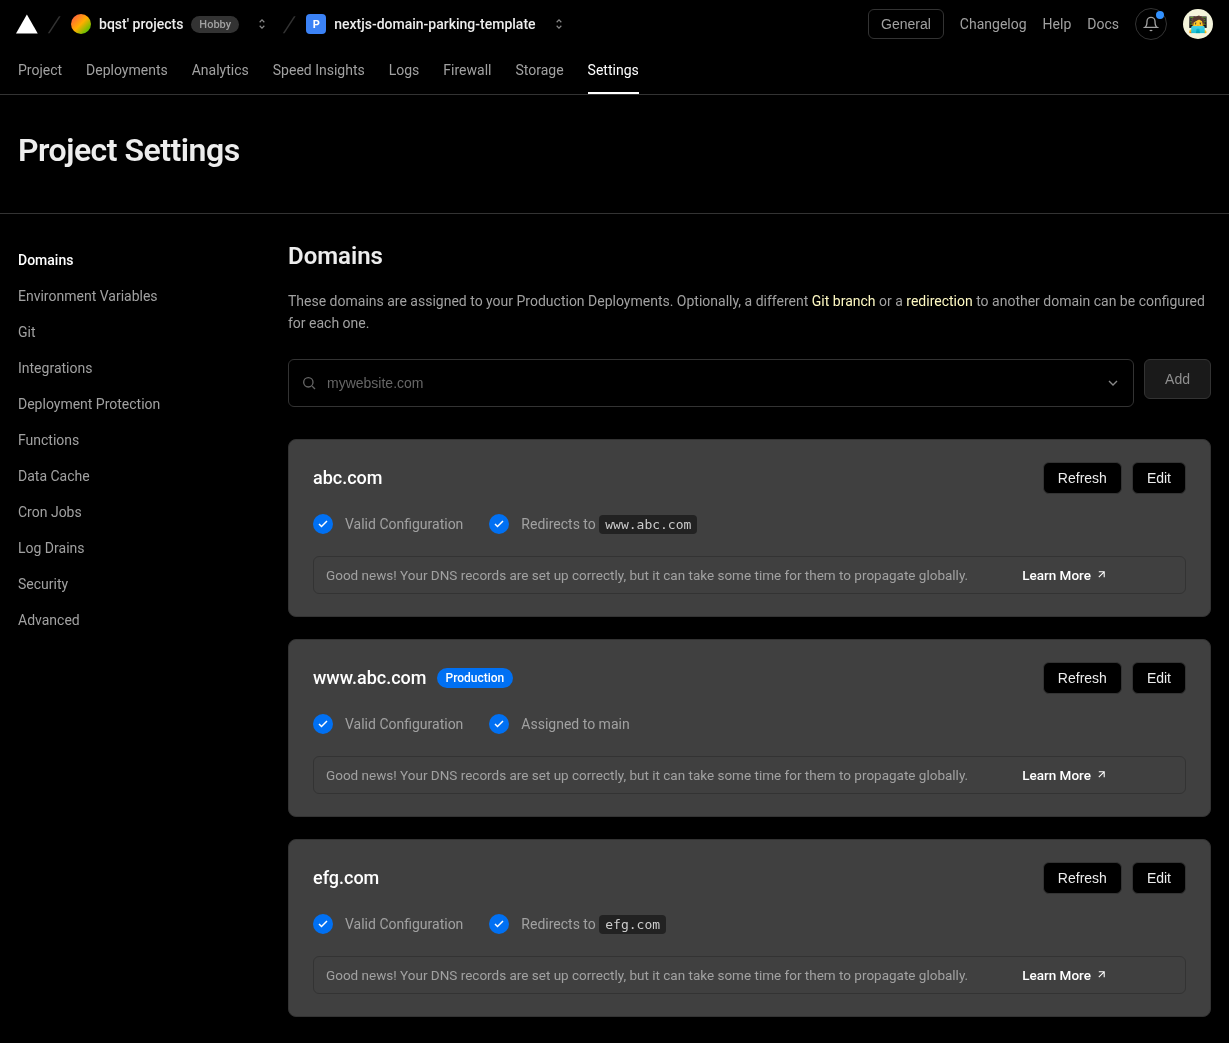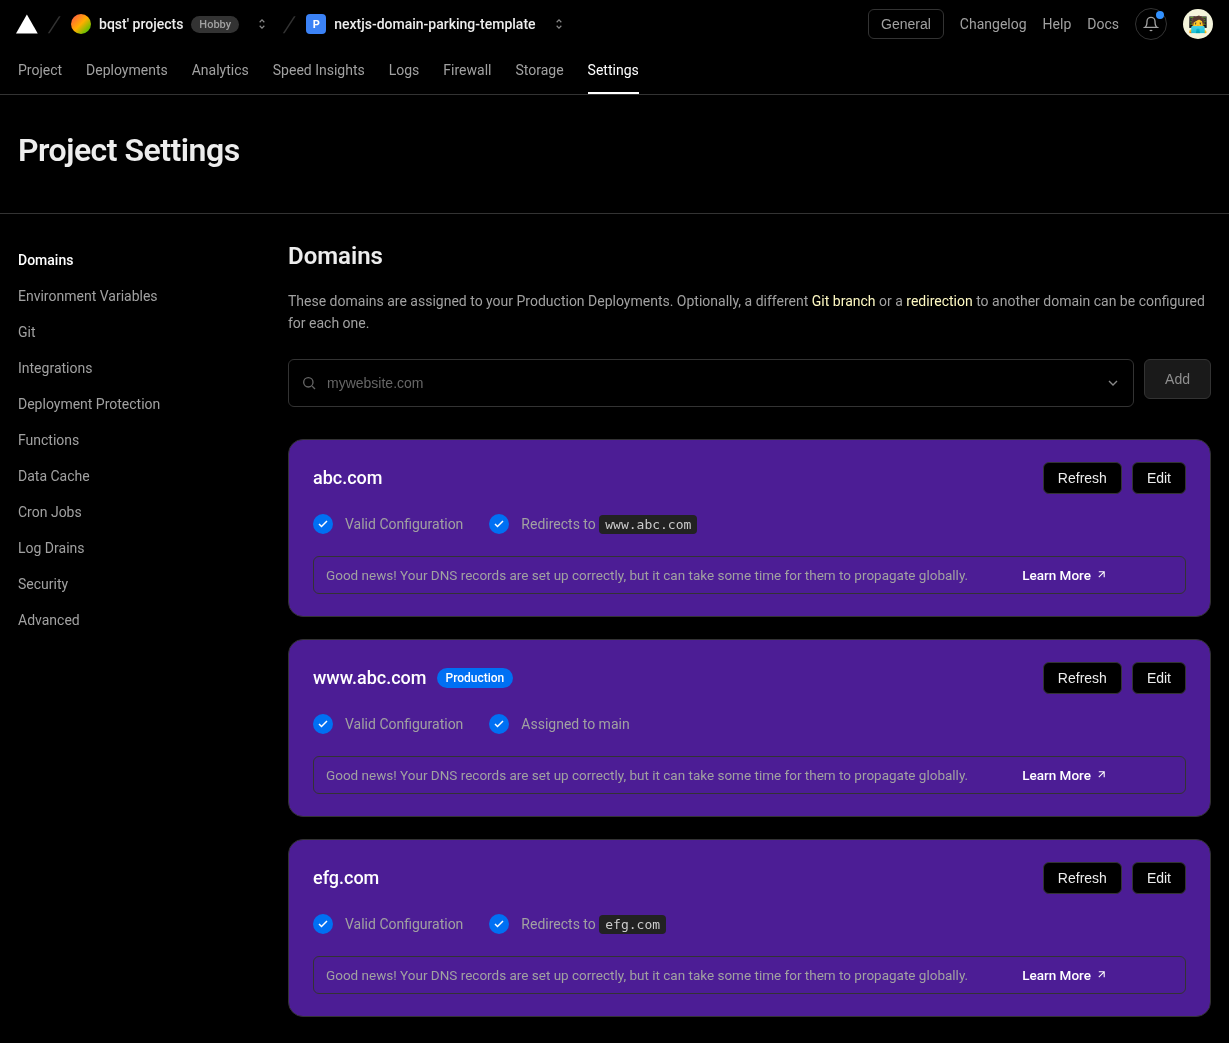--- a/index.html
+++ b/index.html
@@ -105,21 +105,21 @@
   }
   .domain-input::placeholder { color: #666; }
   .chevron { color: #888; }
   .add-btn {
     background: #1a1a1a; color: #8f8f8f; border: 1px solid #333;
     border-radius: 6px; padding: 0 20px; font-size: 14px; cursor: pointer;
     height: 40px;
   }
 
   .domain-card {
-    border: 1px solid #333; border-radius: 15px; background: #4c1d95;
+    border: 1px solid #333; border-radius: 8px; background: #404040;
     padding: 22px 24px; margin-bottom: 22px;
   }
   .card-head { display: flex; justify-content: space-between; align-items: center; margin-bottom: 20px; }
   .domain-name-row { display: flex; align-items: center; gap: 10px; }
   .domain-name { font-size: 18px; font-weight: 500; color: #fff; }
   .prod-badge {
     background: #0070f3; color: #fff; font-size: 12px;
     padding: 3px 9px; border-radius: 10px; font-weight: 500;
   }
   .card-actions { display: flex; gap: 10px; }

